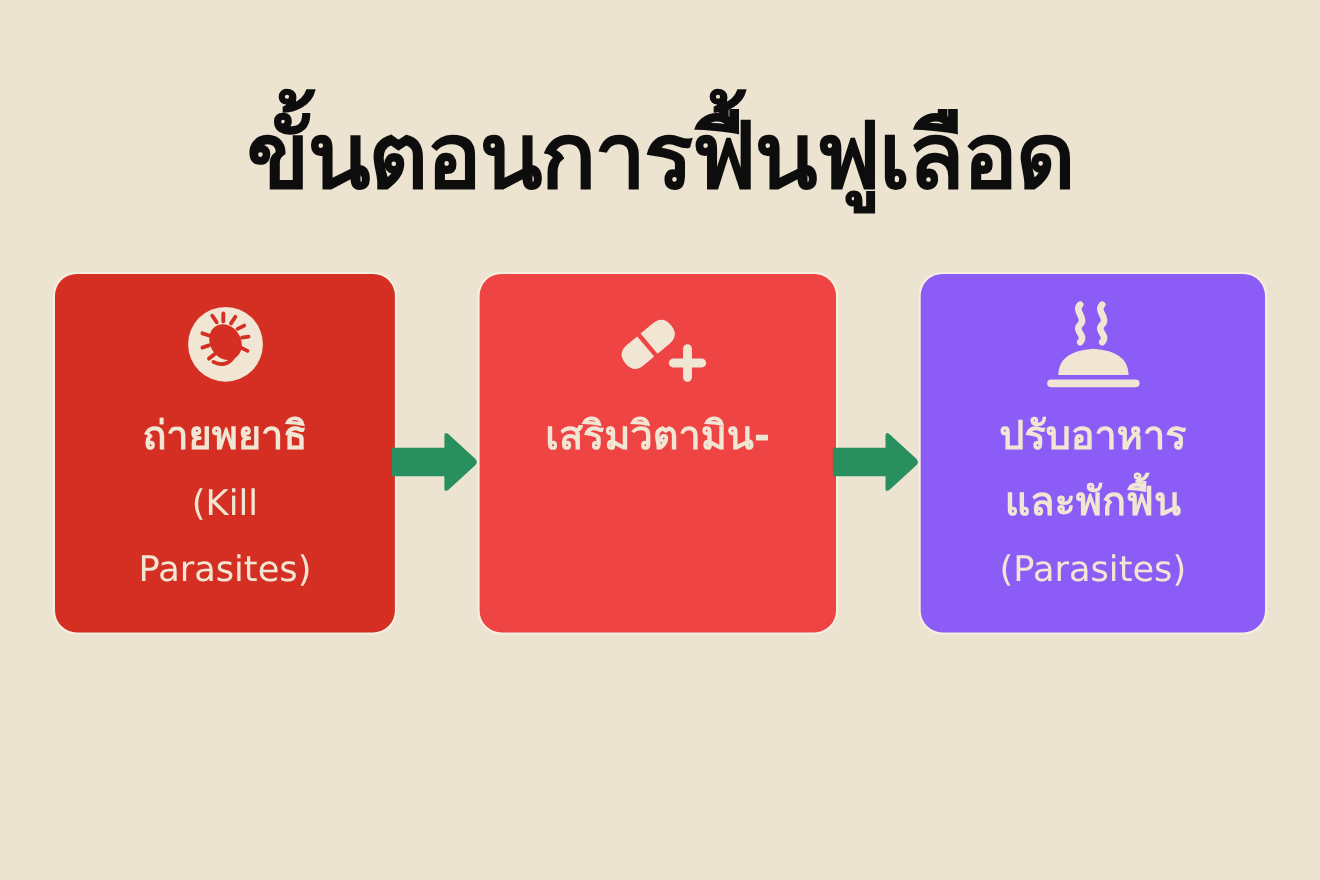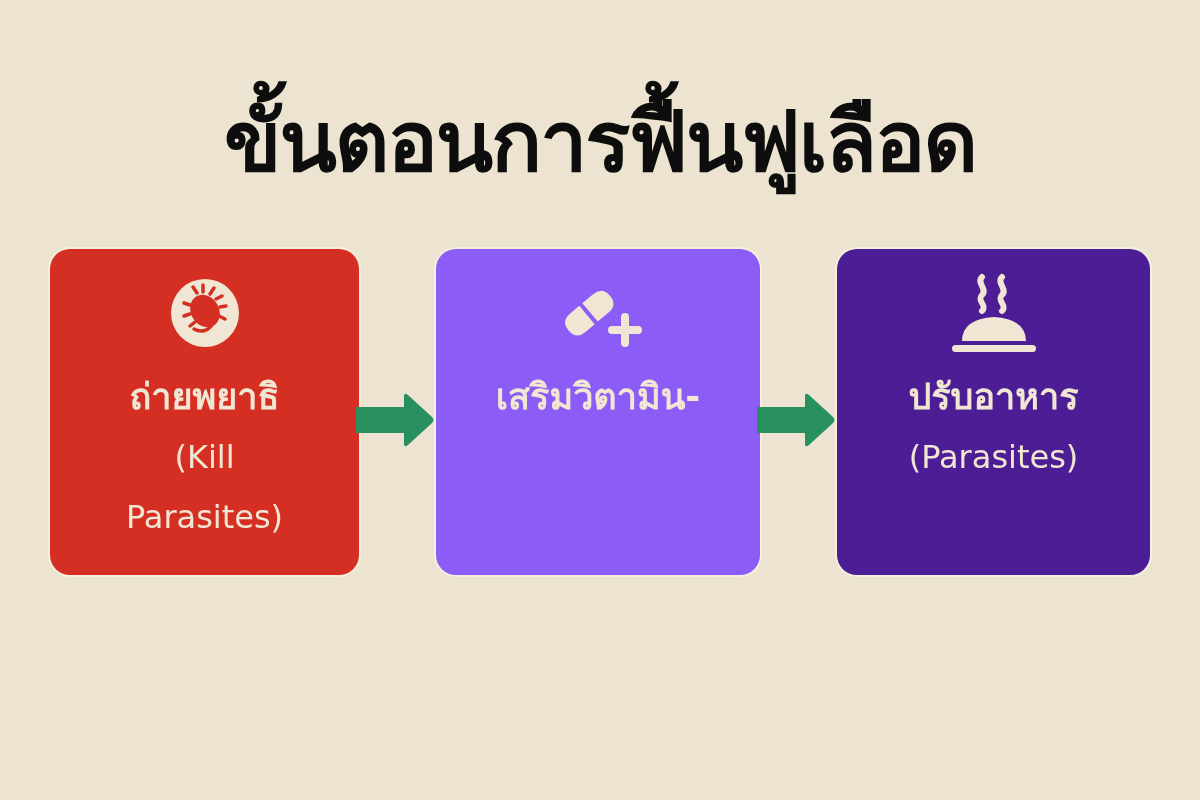--- a/index.html
+++ b/index.html
@@ -75,48 +75,49 @@
     <span class="th">ถ่ายพยาธิ</span>
     <span class="en">(Kill</span>
     <span class="en">Parasites)</span>
   </div>
 </div>
 
 <svg class="arrow" id="arrow1" viewBox="0 0 80 56">
   <path d="M0 15 L48 15 L48 4 Q48 0 52 3 L76 25 Q79 28 76 31 L52 53 Q48 56 48 52 L48 41 L0 41 Z" fill="#27905e"></path>
 </svg>
 
-<div class="step" id="step2" style="background:#8b5cf6;">
+<div class="step" id="step2" style="background:#ef4444;">
   <div class="icon">
     <svg width="110" height="84" viewBox="0 0 110 84">
       <g transform="rotate(-40 44 44)">
         <path d="M20 30 Q20 18 32 18 L44 18 L44 42 L32 42 Q20 42 20 30 Z" transform="translate(0,14)" fill="#f1e6d4"></path>
         <path d="M48 32 L62 32 Q74 32 74 44 Q74 56 62 56 L48 56 Z" fill="#f1e6d4"></path>
       </g>
       <rect x="78" y="42" width="8" height="34" rx="4" fill="#f1e6d4"></rect>
       <rect x="65" y="55" width="34" height="8" rx="4" fill="#f1e6d4"></rect>
     </svg>
   </div>
   <div class="text">
     <span class="th">เสริมวิตามิน-</span>
   </div>
 </div>
 
 <svg class="arrow" id="arrow2" viewBox="0 0 80 56">
   <path d="M0 15 L48 15 L48 4 Q48 0 52 3 L76 25 Q79 28 76 31 L52 53 Q48 56 48 52 L48 41 L0 41 Z" fill="#27905e"></path>
 </svg>
 
-<div class="step" id="step3" style="background:#4c1d95;">
+<div class="step" id="step3" style="background:#8b5cf6;">
   <div class="icon">
     <svg width="100" height="84" viewBox="0 0 100 84">
       <g fill="none" stroke="#f1e6d4" stroke-width="6" stroke-linecap="round">
         <path d="M38 6 C32 12, 44 18, 38 24 C32 30, 44 34, 38 40"></path>
         <path d="M58 6 C52 12, 64 18, 58 24 C52 30, 64 34, 58 40"></path>
       </g>
       <path d="M18 70 Q18 48 50 46 Q82 48 82 70 Z" fill="#f1e6d4"></path>
       <rect x="8" y="74" width="84" height="7" rx="3.5" fill="#f1e6d4"></rect>
     </svg>
   </div>
   <div class="text">
     <span class="th">ปรับอาหาร</span>
+    <span class="th">และพักฟื้น</span>
     <span class="en">(Parasites)</span>
   </div>
 </div>
 
 </body></html>

